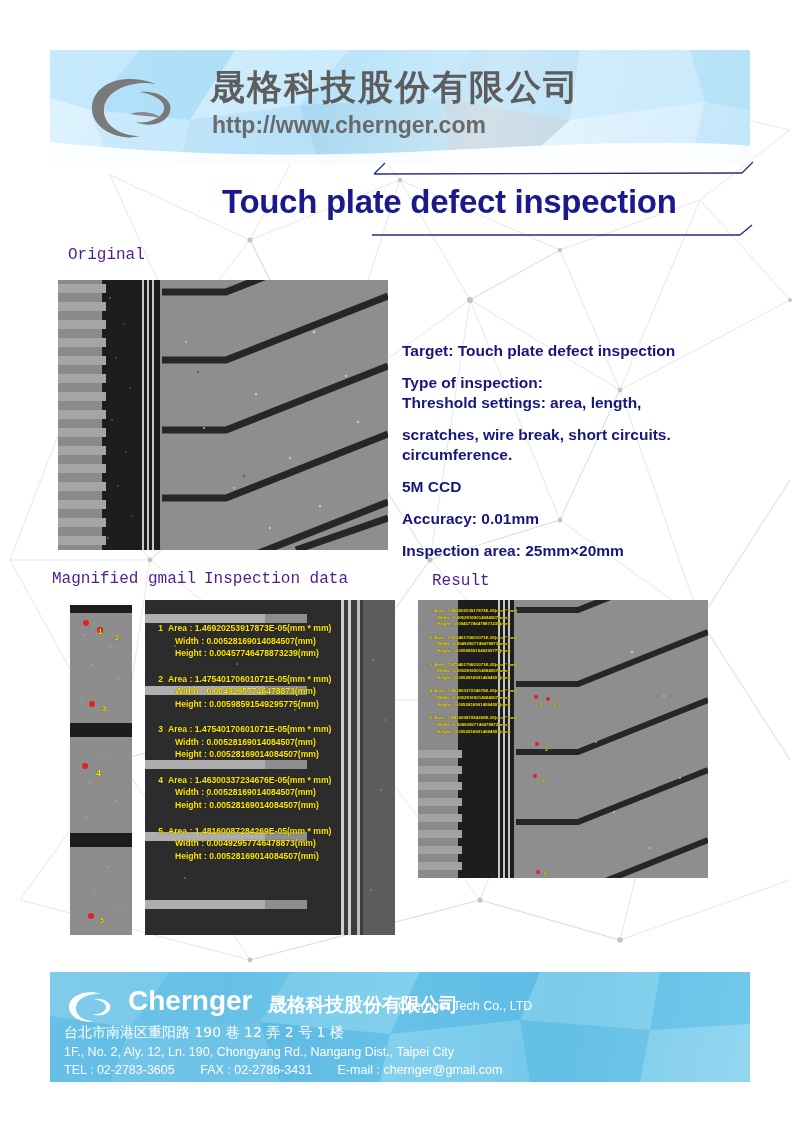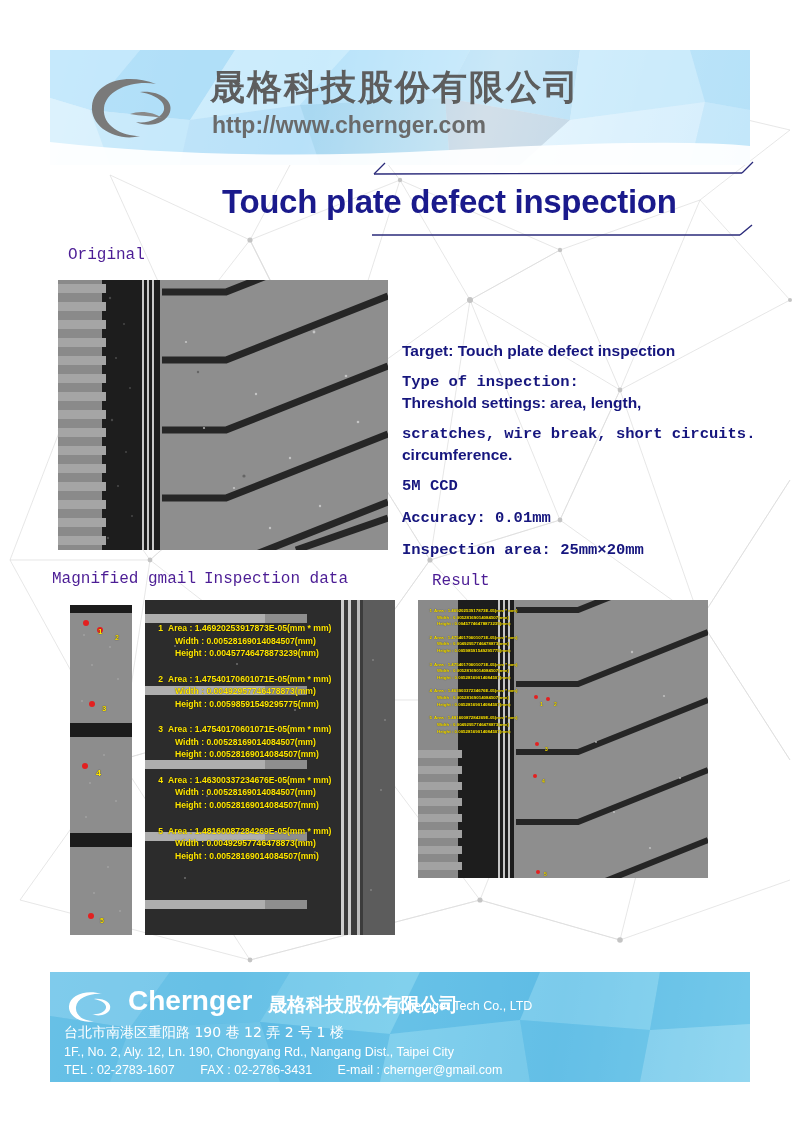--- a/index.html
+++ b/index.html
@@ -108,21 +108,21 @@
     margin-top: 44px;
   }
   .spec-line {
     font-size: 15.5px;
     font-weight: bold;
     color: #16167e;
     font-family: "Liberation Sans", sans-serif;
     white-space: nowrap;
     line-height: 1.16;
   }
-  .spec-gap   { margin-top: 14px; font-family: Liberation Mono, monospace; }
+  .spec-gap   { margin-top: 14px; }
   .spec-tight { margin-top: 2px; }
 
   
   .panel { position: absolute; overflow: hidden; z-index: 3; background: #7b7b7b; }
 
   #panel-original  { left: 58px;  top: 280px; width: 330px; height: 270px; }
   #panel-magnified { left: 70px;  top: 605px; width: 62px;  height: 330px; }
   #panel-data      { left: 145px; top: 600px; width: 250px; height: 335px; }
   #panel-result    { left: 418px; top: 600px; width: 290px; height: 278px; }
 
@@ -623,17 +623,17 @@
     <path d="M38 8 C22 3 6 9 5 20 C4 31 19 38 30 35 C20 35 11 30 12 21 C13 12 26 7 38 8 Z" fill="#ffffff"></path>
     <path d="M30 13 C40 12 48 17 46 23 C44 29 34 31 28 28 C34 29 41 26 42 22 C43 17 36 14 30 13 Z" fill="#ffffff"></path>
   </svg>
 
   <div class="ftr-brand">Chernger</div>
   <div class="ftr-cn">晟格科技股份有限公司</div>
   <div class="ftr-en">Chernger Tech Co., LTD</div>
   <div class="ftr-addr-cn">台北市南港区重阳路 190 巷 12 弄 2 号 1 楼</div>
   <div class="ftr-addr-en">1F., No. 2, Aly. 12, Ln. 190, Chongyang Rd., Nangang Dist., Taipei City</div>
   <div class="ftr-contact">
-    <span>TEL : 02-2783-1607</span>
+    <span>TEL : 02-2783-3605</span>
     <span>FAX : 02-2786-3431</span>
     <span>E-mail : chernger@gmail.com</span>
   </div>
 </div>
 
 </body></html>

